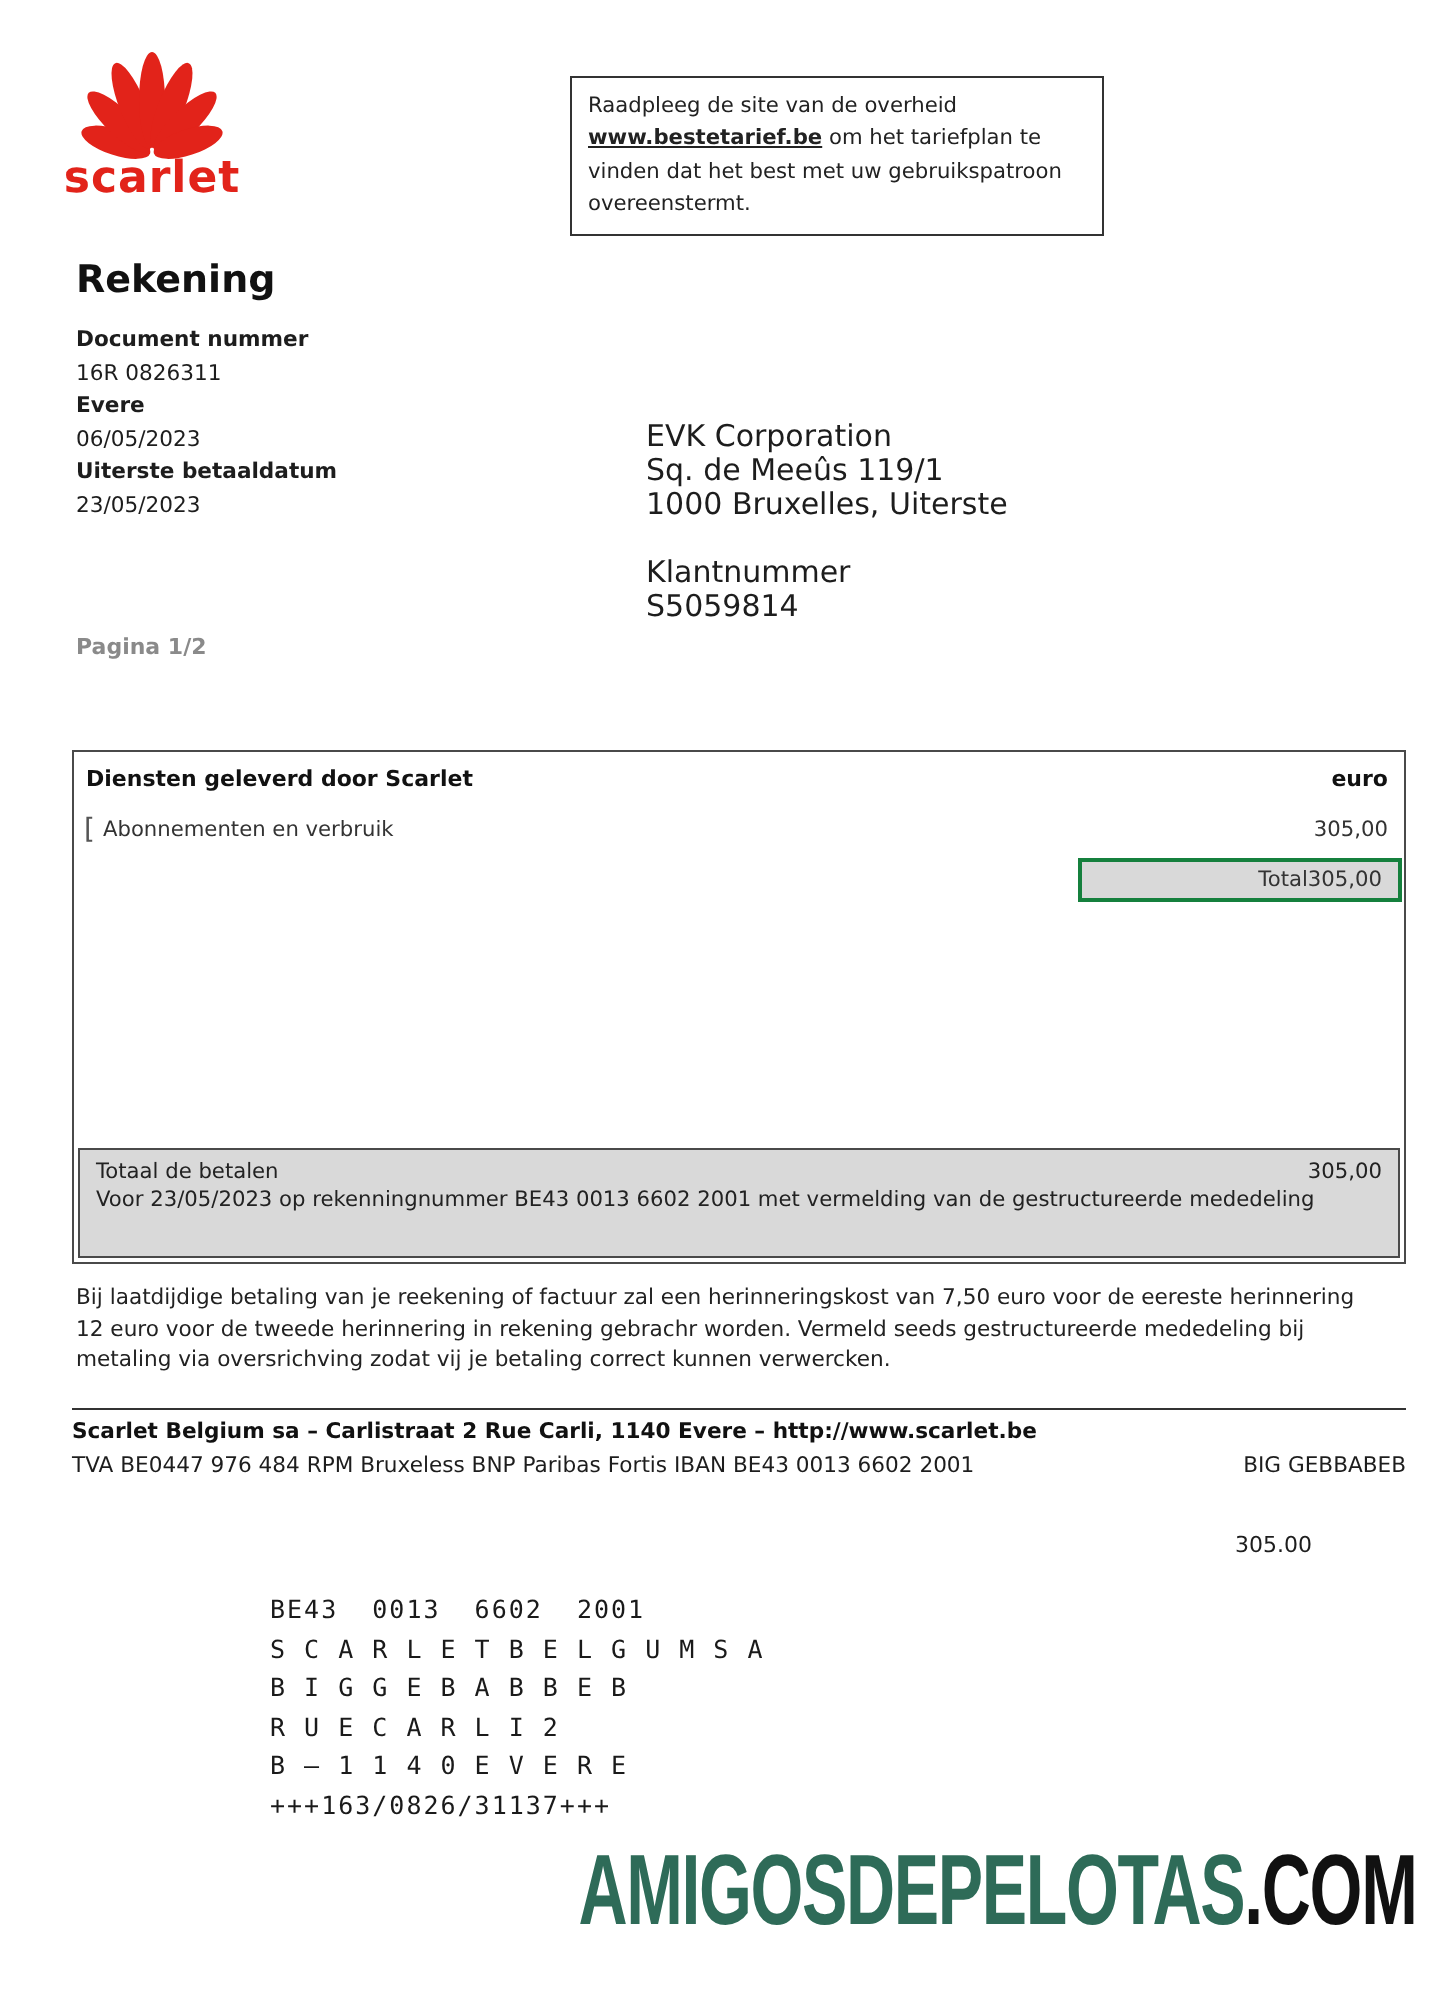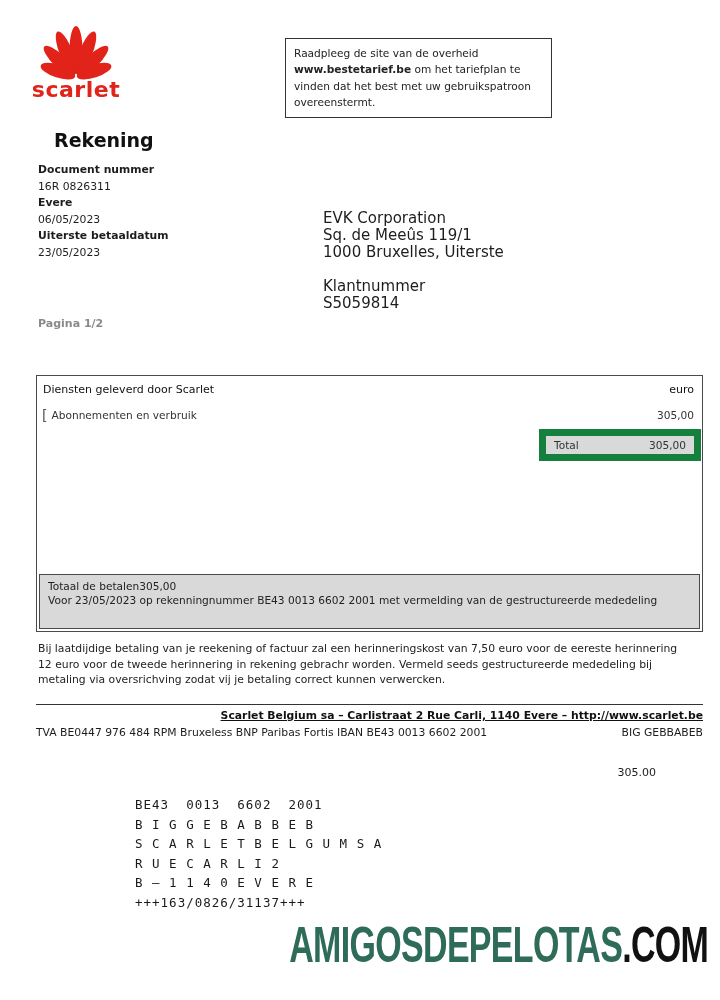--- a/index.html
+++ b/index.html
@@ -15,56 +15,56 @@
   .logo { position: absolute; left: 28px; top: 22px; width: 96px; text-align: center; color: var(--brand-red, #e2231a); }
   .logo svg { display: block; margin: 0 auto; }
   .logo-text { font-size: 22px; font-weight: bold; letter-spacing: 0.5px; margin-top: -3px; }
 
   
   .notice-box {
     position: absolute; left: 285px; top: 38px; width: 267px;
     border: 1px solid #333; padding: 6px 8px;
     font-size: 10.6px; line-height: 1.55; color: #222;
   }
-  .notice-box a { color: inherit; font-weight: bold; cursor: pointer; text-align: right; }
+  .notice-box a { color: inherit; font-weight: bold; text-decoration: underline; cursor: pointer; text-align: right; }
 
   
-  .title { position: absolute; left: 38px; top: 129px; font-size: 19px; font-weight: bold; color: #111; margin-left: 16px; }
+  .title { position: absolute; left: 38px; top: 129px; font-size: 19px; font-weight: bold; color: #111; }
   .meta { position: absolute; left: 38px; top: 162px; font-size: 10.8px; line-height: 16.5px; color: #1d1d1d; }
   .meta .label { font-weight: bold; }
 
   .recipient { position: absolute; left: 323px; top: 210px; font-size: 15px; line-height: 17px; color: #1d1d1d; }
   .recipient .klant { margin-top: 17px; }
 
   .pagina { position: absolute; left: 38px; top: 317px; font-size: 11px; font-weight: bold; color: #8a8a8a; }
 
   
   .services { position: absolute; left: 36px; top: 375px; width: 667px; height: 257px; border: 1px solid #4a4a4a; }
-  .services-header { display: flex; justify-content: space-between; padding: 7px 8px 2px 6px; font-weight: normal; font-size: 11px; color: #111; }
+  .services-header { display: flex; justify-content: space-between; padding: 7px 8px 2px 6px; font-weight: bold; font-size: 11px; color: #111; }
   .item-row { display: flex; align-items: center; padding: 10px 8px 0 5px; font-size: 10.6px; color: #333; }
   .item-row .bracket { font-size: 14px; color: #555; margin-right: 4px; line-height: 1; }
   .item-row .amount { margin-left: auto; }
   .total-chip {
     margin: 7px 1px 0 auto; width: 162px;
-    background: var(--box-gray, #d9d9d9); border: 7px solid #15803d;
-    display: flex; justify-content: space-between;
+    background: var(--box-gray, #d9d9d9); border: 2px solid #15803d;
+    display: flex; justify-content: flex-end;
     padding: 3px 8px; font-size: 10.6px; color: #333;
   }
   .payable {
     position: absolute; left: 2px; right: 2px; bottom: 2px; height: 55px;
     border: 1px solid #4a4a4a; background: var(--box-gray, #d9d9d9);
     padding: 5px 8px; font-size: 10.6px; color: #222;
   }
-  .payable-row { display: flex; margin-bottom: 2px; }
+  .payable-row { display: flex; justify-content: space-between; margin-bottom: 2px; }
 
   .late-notice { position: absolute; left: 38px; top: 641px; width: 652px; font-size: 10.8px; line-height: 15.5px; color: #222; }
 
   
   .footer-rule { position: absolute; left: 36px; top: 704px; width: 667px; border-top: 1px solid #333; }
-  .footer-company { position: absolute; left: 36px; top: 709px; width: 667px; text-align: right; font-weight: bold; font-size: 10.8px; color: #111; text-decoration: underline; }
+  .footer-company { position: absolute; left: 36px; top: 709px; width: 667px; text-align: left; font-weight: bold; font-size: 10.8px; color: #111; }
   .footer-legal { position: absolute; left: 36px; top: 726px; width: 667px; display: flex; justify-content: space-between; font-size: 10.8px; color: #1d1d1d; }
 
   
   .slip-amount { position: absolute; right: 64px; top: 766px; font-size: 11px; color: #1d1d1d; }
   .slip {
     position: absolute; left: 135px; top: 795px;
     font-family: "DejaVu Sans Mono", monospace;
     font-size: 12.5px; line-height: 19.5px; letter-spacing: 1px; color: #1a1a1a;
   }
   .slip div { white-space: pre; }
@@ -154,22 +154,22 @@
   <div class="footer-company">Scarlet Belgium sa – Carlistraat 2 Rue Carli, 1140 Evere – http://www.scarlet.be</div>
   <div class="footer-legal">
     <span>TVA BE0447 976 484 RPM Bruxeless BNP Paribas Fortis IBAN BE43 0013 6602 2001</span>
     <span>BIG GEBBABEB</span>
   </div>
 
   <div class="slip-amount">305.00</div>
 
   <div class="slip">
     <div>BE43  0013  6602  2001</div>
+    <div>S C A R L E T B E L G U M S A</div>
     <div>B I G G E B A B B E B</div>
-    <div>S C A R L E T B E L G U M S A</div>
     <div>R U E C A R L I 2</div>
     <div>B – 1 1 4 0 E V E R E</div>
     <div>+++163/0826/31137+++</div>
   </div>
 
   <div class="watermark">
     <span class="name">AMIGOSDEPELOTAS</span><span class="tld">.COM</span>
   </div>
 
 </div>

